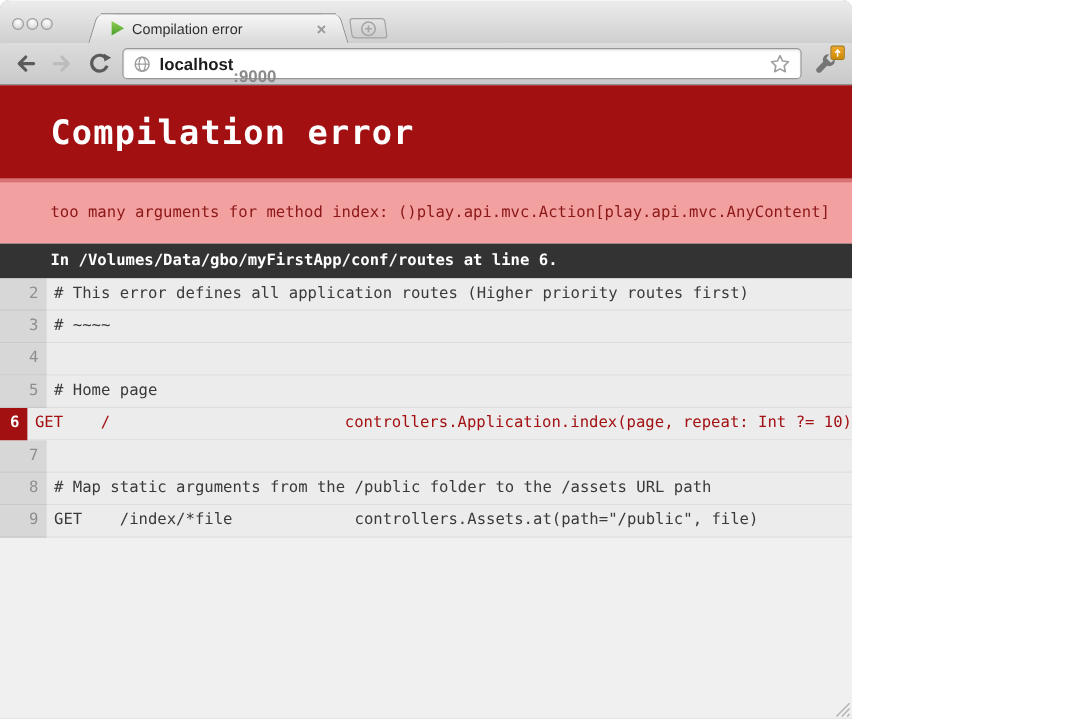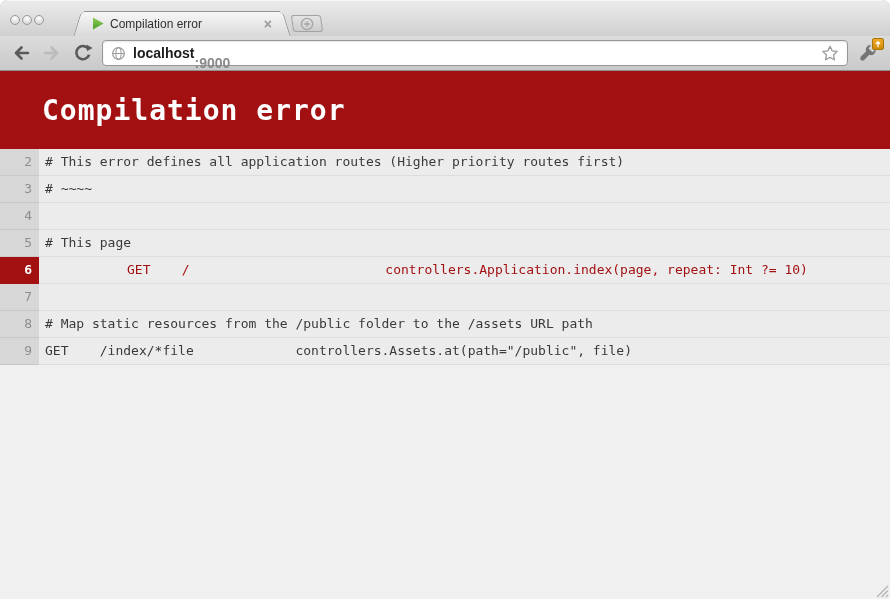--- a/index.html
+++ b/index.html
@@ -1,18 +1,18 @@
 <!DOCTYPE html>
 <html style="--header_red: #a31012; --pink_bg: #f2a0a0; --pink_border: #d97373; --pink_text: #8c1717; --bar_dark: #333333; --gutter_bg: #d7d7d7; --code_bg: #ececec; --page_bg: #f0f0f0; --badge_orange: #f0a82a; --favicon_green: #5fae33;"><head>
 <meta charset="utf-8">
 <style>
   * { margin:0; padding:0; box-sizing:border-box; }
   html,body { width:890px; height:599px; background:#fff; font-family:"Liberation Sans", sans-serif; }
 
-  .window { position:relative; width:890px; height:599px; border-radius:8px 8px 0 0; overflow:hidden;
+  .window { position:relative; width:710px; height:599px; border-radius:8px 8px 0 0; overflow:hidden;
             background:var(--page_bg,#f0f0f0); box-shadow:0 0 0 1px rgba(0,0,0,.28) inset; }
 
   
   .tabstrip { position:relative; height:36px;
               background:linear-gradient(#ececec,#cfcfcf); border-top:1px solid #f6f6f6; }
   .traffic { position:absolute; left:10px; top:14px; display:flex; gap:1px; }
   .light { width:10px; height:10px; border-radius:50%;
            background:radial-gradient(circle at 50% 30%, #ffffff 0%, #e3e3e3 55%, #c9c9c9 100%);
            border:1px solid #9b9b9b; margin-right:1px; }
 
@@ -149,54 +149,60 @@
           <path d="M5 9 V3 M2.4 5 L5 2.2 L7.6 5" fill="none" stroke="#fff" stroke-width="1.6"></path>
         </svg>
       </span>
     </div>
   </div>
 
   <div class="page">
     <div class="page-header">
       <h1>Compilation error</h1>
     </div>
+    <div class="error-band">
+      <span>too many arguments for method index: ()play.api.mvc.Action[play.api.mvc.AnyContent]</span>
+    </div>
+    <div class="location-bar">
+      <span>In /Volumes/Data/gbo/myFirstApp/conf/routes at line 6.</span>
+    </div>
     <div class="code-listing">
   <div class="row">
     <div class="gutter">2</div>
     <div class="codetext"># This error defines all application routes (Higher priority routes first)</div>
   </div>
 
   <div class="row">
     <div class="gutter">3</div>
     <div class="codetext"># ~~~~</div>
   </div>
 
   <div class="row">
     <div class="gutter">4</div>
     <div class="codetext"></div>
   </div>
 
   <div class="row">
     <div class="gutter">5</div>
-    <div class="codetext"># This page</div>
+    <div class="codetext"># Home page</div>
   </div>
 
   <div class="row error">
     <div class="gutter">6</div>
     <div class="codetext">GET    /                         controllers.Application.index(page, repeat: Int ?= 10)</div>
   </div>
 
   <div class="row">
     <div class="gutter">7</div>
     <div class="codetext"></div>
   </div>
 
   <div class="row">
     <div class="gutter">8</div>
-    <div class="codetext"># Map static resources from the /public folder to the /assets URL path</div>
+    <div class="codetext"># Map static arguments from the /public folder to the /assets URL path</div>
   </div>
 
   <div class="row">
     <div class="gutter">9</div>
     <div class="codetext">GET    /index/*file             controllers.Assets.at(path="/public", file)</div>
   </div>
 </div>
   </div>
 
   <svg class="resize-grip" width="15" height="15" viewBox="0 0 15 15">

